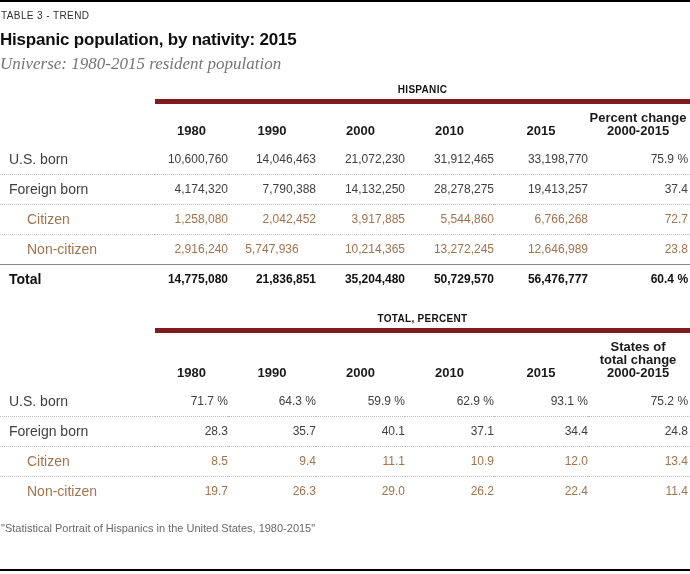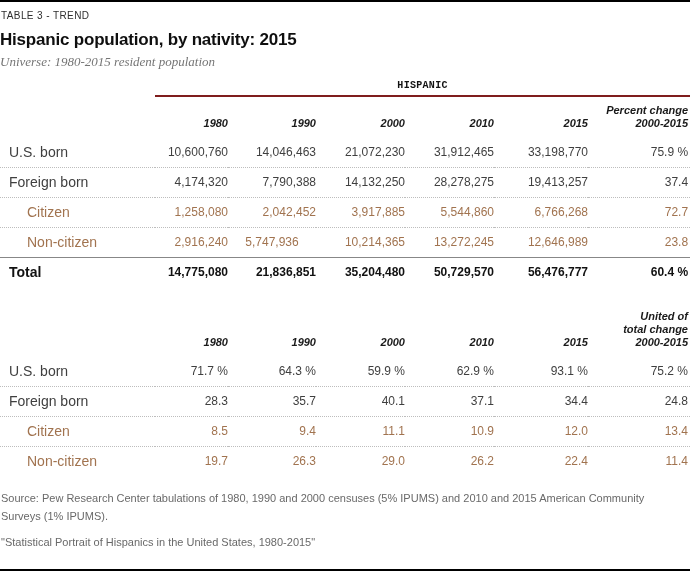--- a/index.html
+++ b/index.html
@@ -5,32 +5,32 @@
   html,body { margin:0; padding:0; background:#ffffff; }
   .page {
     width:690px; height:574px; position:relative; box-sizing:border-box;
     font-family:"Liberation Sans", sans-serif; color:#3f3f3f;
     border-top:2px solid #000; overflow:hidden; background:#fff;
   }
   .kicker { font-size:10px; letter-spacing:.4px; color:#2e2e2e; margin:8px 0 9px 1px; }
   .title  { font-size:17px; font-weight:bold; color:#0f0f0f; margin:7px 0 0 0; letter-spacing:-.2px; }
   .subtitle {
     font-family:"Liberation Serif", serif; font-style:italic;
-    font-size:13px; color:#757575; margin:4px 0 7px 0;
+    font-size:17px; color:#757575; margin:4px 0 7px 0;
   }
   table { border-collapse:collapse; table-layout:fixed; width:690px; }
   table.second { margin-top:16px; }
   th, td { padding:0; font-weight:normal; }
   .group-title {
     font-size:10px; font-weight:bold; color:#121212; text-align:center;
-    letter-spacing:.3px; padding:3px 0 4px 0; border-bottom:2px solid #7f1d1d;font-family:Liberation Mono, monospace;
+    letter-spacing:.3px; padding:3px 0 4px 0; border-bottom:5px solid #7f1d1d;
   }
   .col-head-row th {
-    vertical-align:bottom; text-align:right; font-weight:bold; font-size:11px;
-    color:#1a1a1a; padding:7px 0 8px 0; line-height:13px;font-style:italic;
+    vertical-align:bottom; text-align:center; font-weight:bold; font-size:13px;
+    color:#1a1a1a; padding:7px 0 8px 0; line-height:13px;
   }
   .col-head-row th.multi { padding-right:2px; }
   tbody td.num   { text-align:right; font-size:12px; padding:6px 0 7px 0; }
   tbody td.num.last { padding-right:2px; }
   tbody td.label { text-align:left; font-size:14px; padding:6px 0 7px 9px; }
   tbody tr + tr td { border-top:1px dotted #bdbdbd; }
   tbody tr.sub td.label { padding-left:27px; }
   tbody tr.total td { border-top:1px solid #878787; font-weight:bold; color:#111; }
   .footer { margin-top:13px; }
   .source   { font-size:11px; color:#696969; line-height:18px; max-width:650px; margin:0 0 0 1px; }
@@ -126,29 +126,33 @@
     <colgroup>
       <col style="width:155px">
         <col style="width:73px">
         <col style="width:88px">
       <col style="width:89px">
         <col style="width:89px">
         <col style="width:94px">
         <col style="width:102px">
     </colgroup>
     <thead>
+        <tr>
+          <th></th>
+          <th colspan="6" class="group-title">TOTAL, PERCENT</th>
+        </tr>
         <tr class="col-head-row">
           <th></th>
           <th>1980</th>
           <th>1990</th>
           <th>2000</th>
           <th>2010</th>
           <th>2015</th>
           <th class="multi">
-            <div>United of</div>
+            <div>States of</div>
             <div>total change</div>
             <div>2000-2015</div>
           </th>
         </tr>
       </thead>
     <tbody>
         <tr class="normal">
           <td class="label">U.S. born</td>
           <td class="num">71.7 %</td>
           <td class="num">64.3 %</td>
@@ -181,19 +185,18 @@
           <td class="num" style="color: rgb(161, 115, 79);">26.3</td>
           <td class="num" style="color: rgb(161, 115, 79);">29.0</td>
           <td class="num" style="color: rgb(161, 115, 79);">26.2</td>
           <td class="num" style="color: rgb(161, 115, 79);">22.4</td>
           <td class="num last" style="color: rgb(161, 115, 79);">11.4</td>
         </tr>
       </tbody>
   </table>
 
   <div class="footer">
-    <p class="source">Source: Pew Research Center tabulations of 1980, 1990 and 2000 censuses (5% IPUMS) and 2010 and 2015 American Community Surveys (1% IPUMS).</p>
     <p class="citation">"Statistical Portrait of Hispanics in the United States, 1980-2015"</p>
 
   </div>
 
   <div class="bottom-rule"></div>
 </div>
 
 </body></html>

